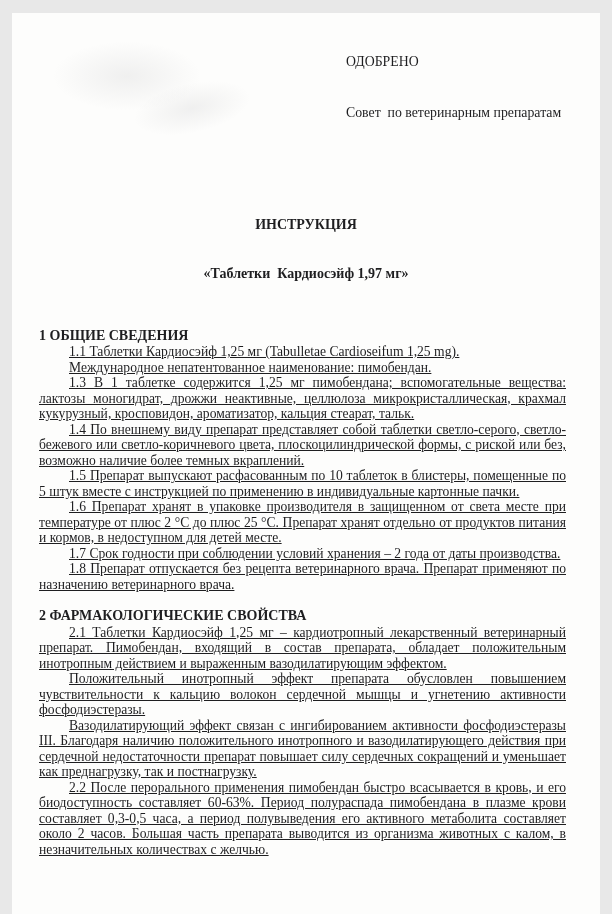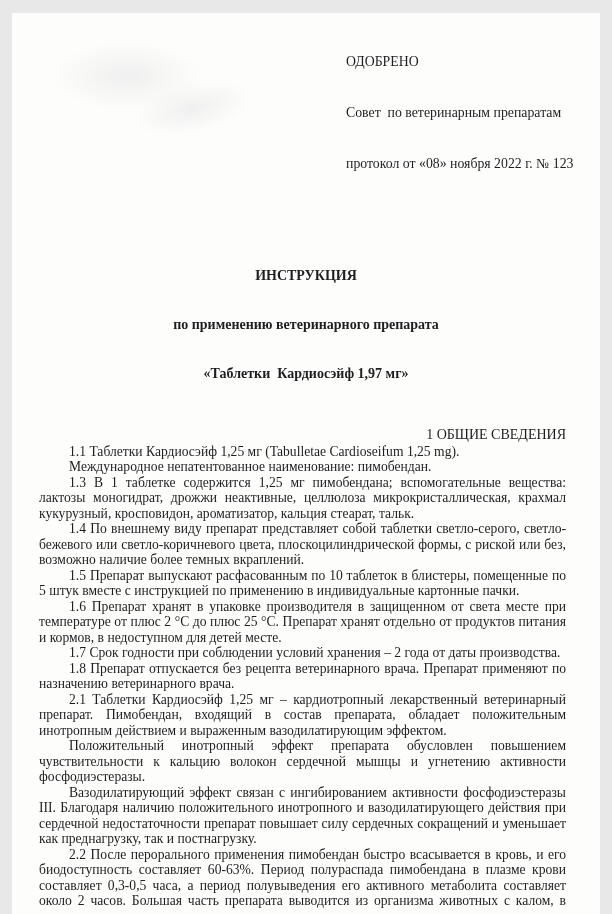--- a/index.html
+++ b/index.html
@@ -38,63 +38,63 @@
     white-space: pre-wrap;
   }
   .content {
     margin: 0 34px 0 27px;
     font-size: 13.6px;
     line-height: 15.5px;
     text-align: justify;
   }
   .sec-heading {
     margin: 13px 0 0 0;
-    text-align: right;
-    font-weight: normal;
+    text-align: left;
+    font-weight: bold;
     font-size: 14px;
     line-height: 16.5px;
   }
   .sec-heading.gap { margin-top: 16px; }
   .content p {
     margin: 0;
     text-indent: 30px;
+    text-decoration: underline;
   }
 </style>
 </head>
 <body>
 
 <div class="page">
 
   <div class="smudge s1"></div>
   <div class="smudge s2"></div>
 
   <div class="approval">
     <div>ОДОБРЕНО</div>
     <div>Совет  по ветеринарным препаратам</div>
-    <div>протокол от «08» ноября 2022 г. № 123</div>
   </div>
 
   <div class="title-block">
     <div>ИНСТРУКЦИЯ</div>
-    <div>по применению ветеринарного препарата</div>
     <div>«Таблетки  Кардиосэйф 1,97 мг»</div>
   </div>
 
   <div class="content">
 
     <div class="sec-heading">1 ОБЩИЕ СВЕДЕНИЯ</div>
     <p>1.1 Таблетки Кардиосэйф 1,25 мг (Tabulletae Cardioseifum 1,25 mg).</p>
     <p>Международное непатентованное наименование: пимобендан.</p>
     <p>1.3 В 1 таблетке содержится 1,25 мг пимобендана; вспомогательные вещества: лактозы моногидрат, дрожжи неактивные, целлюлоза микрокристаллическая, крахмал кукурузный, кросповидон, ароматизатор, кальция стеарат, тальк.</p>
     <p>1.4 По внешнему виду препарат представляет собой таблетки светло-серого, светло-бежевого или светло-коричневого цвета, плоскоцилиндрической формы, с риской или без, возможно наличие более темных вкраплений.</p>
     <p>1.5 Препарат выпускают расфасованным по 10 таблеток в блистеры, помещенные по 5 штук вместе с инструкцией по применению в индивидуальные картонные пачки.</p>
     <p>1.6 Препарат хранят в упаковке производителя в защищенном от света месте при температуре от плюс 2 °С до плюс 25 °С. Препарат хранят отдельно от продуктов питания и кормов, в недоступном для детей месте.</p>
     <p>1.7 Срок годности при соблюдении условий хранения – 2 года от даты производства.</p>
     <p>1.8 Препарат отпускается без рецепта ветеринарного врача. Препарат применяют по назначению ветеринарного врача.</p>
 
+    <div class="sec-heading gap">2 ФАРМАКОЛОГИЧЕСКИЕ СВОЙСТВА</div>
     <p>2.1 Таблетки Кардиосэйф 1,25 мг – кардиотропный лекарственный ветеринарный препарат. Пимобендан, входящий в состав препарата, обладает положительным инотропным действием и выраженным вазодилатирующим эффектом.</p>
     <p>Положительный инотропный эффект препарата обусловлен повышением чувствительности к кальцию волокон сердечной мышцы и угнетению активности фосфодиэстеразы.</p>
     <p>Вазодилатирующий эффект связан с ингибированием активности фосфодиэстеразы III. Благодаря наличию положительного инотропного и вазодилатирующего действия при сердечной недостаточности препарат повышает силу сердечных сокращений и уменьшает как преднагрузку, так и постнагрузку.</p>
     <p>2.2 После перорального применения пимобендан быстро всасывается в кровь, и его биодоступность составляет 60-63%. Период полураспада пимобендана в плазме крови составляет 0,3-0,5 часа, а период полувыведения его активного метаболита составляет около 2 часов. Большая часть препарата выводится из организма животных с калом, в незначительных количествах с желчью.</p>
 
   </div>
 
 </div>
 
 </body></html>

